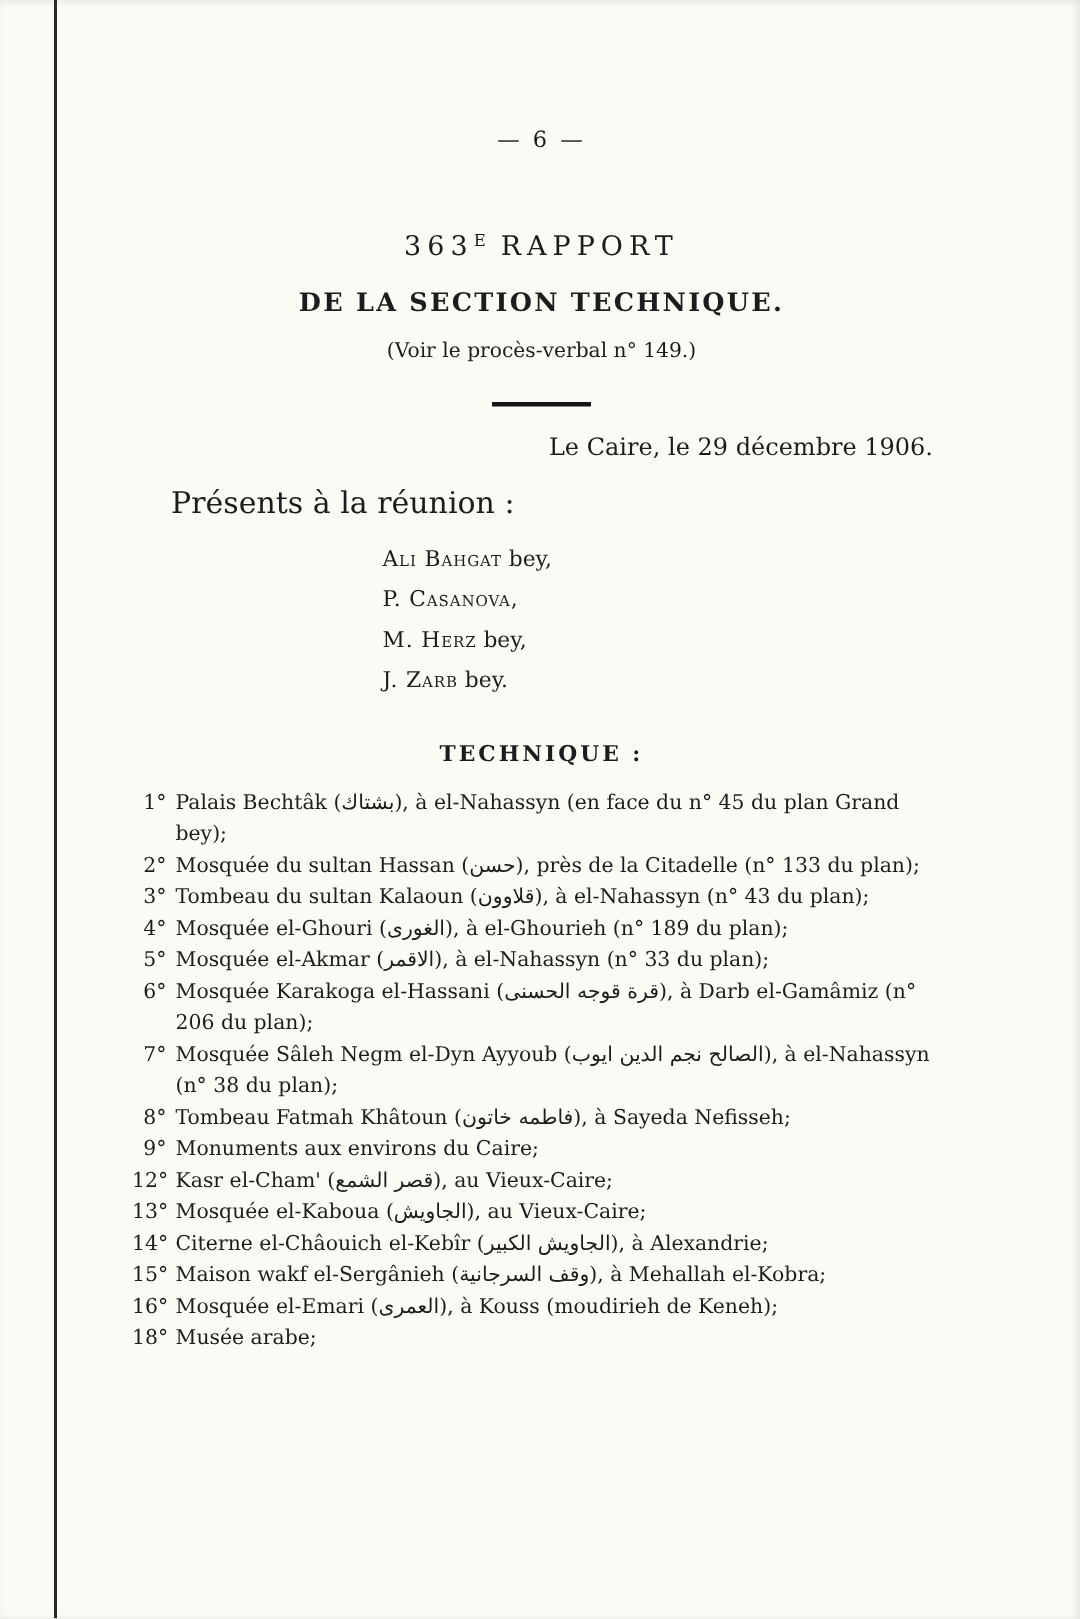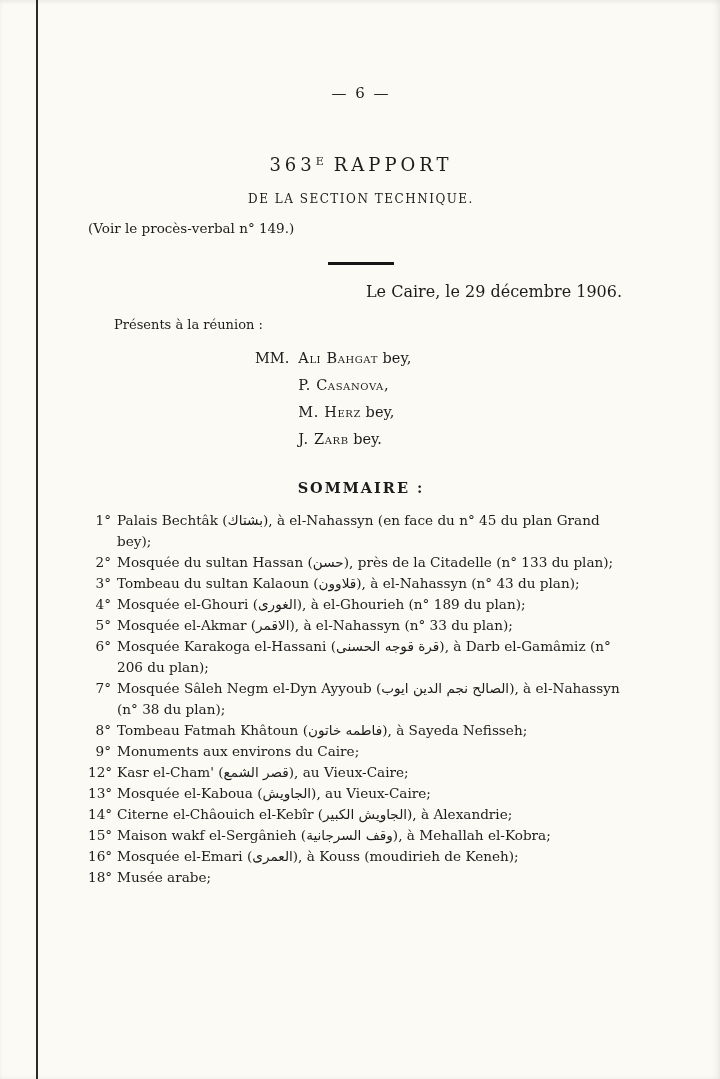--- a/index.html
+++ b/index.html
@@ -49,44 +49,45 @@
     position: relative;
     top: -6px;
     letter-spacing: 0;
   }
   .report-title .word {
     margin-left: 10px;
   }
   .report-subtitle {
     margin-top: 17px;
     text-align: center;
-    font-size: 12px;
-    font-weight: normal;
+    font-size: 17px;
+    font-weight: bold;
     letter-spacing: 1.5px;
   }
   .report-note {
     margin-top: 14px;
+    text-align: center;
     font-size: 13.5px;
   }
   .divider {
     width: 66px;
     height: 3px;
     background: #161616;
     margin: 26px auto 0 auto;
   }
   .dateline {
     margin-top: 17px;
     text-align: right;
     padding-right: 12px;
     font-size: 16px;
   }
   .presents {
     margin-top: 16px;
     margin-left: 26px;
-    font-size: 13px;
+    font-size: 20px;
   }
   .attendees {
     display: flex;
     margin-top: 13px;
     margin-left: 167px;
     font-size: 14.5px;
     line-height: 27px;
   }
   .attendees .mm {
     margin-right: 9px;
@@ -138,30 +139,29 @@
 
     <div class="report-note">(Voir le procès-verbal n° 149.)</div>
 
     <div class="divider"></div>
 
     <div class="dateline">Le Caire, le 29 décembre 1906.</div>
 
     <div class="presents">Présents à la réunion :</div>
 
     <div class="attendees">
-      <span class="mm">MM.</span>
       <div class="names">
         <div><span class="sc">Ali Bahgat</span><span> bey,</span></div>
         <div><span class="sc">P. Casanova</span><span>,</span></div>
         <div><span class="sc">M. Herz</span><span> bey,</span></div>
         <div><span class="sc">J. Zarb</span><span> bey.</span></div>
       </div>
     </div>
 
-    <div class="sommaire-title">SOMMAIRE :</div>
+    <div class="sommaire-title">TECHNIQUE :</div>
 
     <ol class="sommaire-list" id="sommaire-list">
         <li class="som-item">
           <span class="som-num">1°</span>
           <span class="som-text">Palais Bechtâk (بشتاك), à el-Nahassyn (en face du n° 45 du plan Grand bey);</span>
         </li>
         <li class="som-item">
           <span class="som-num">2°</span>
           <span class="som-text">Mosquée du sultan Hassan (حسن), près de la Citadelle (n° 133 du plan);</span>
         </li>

